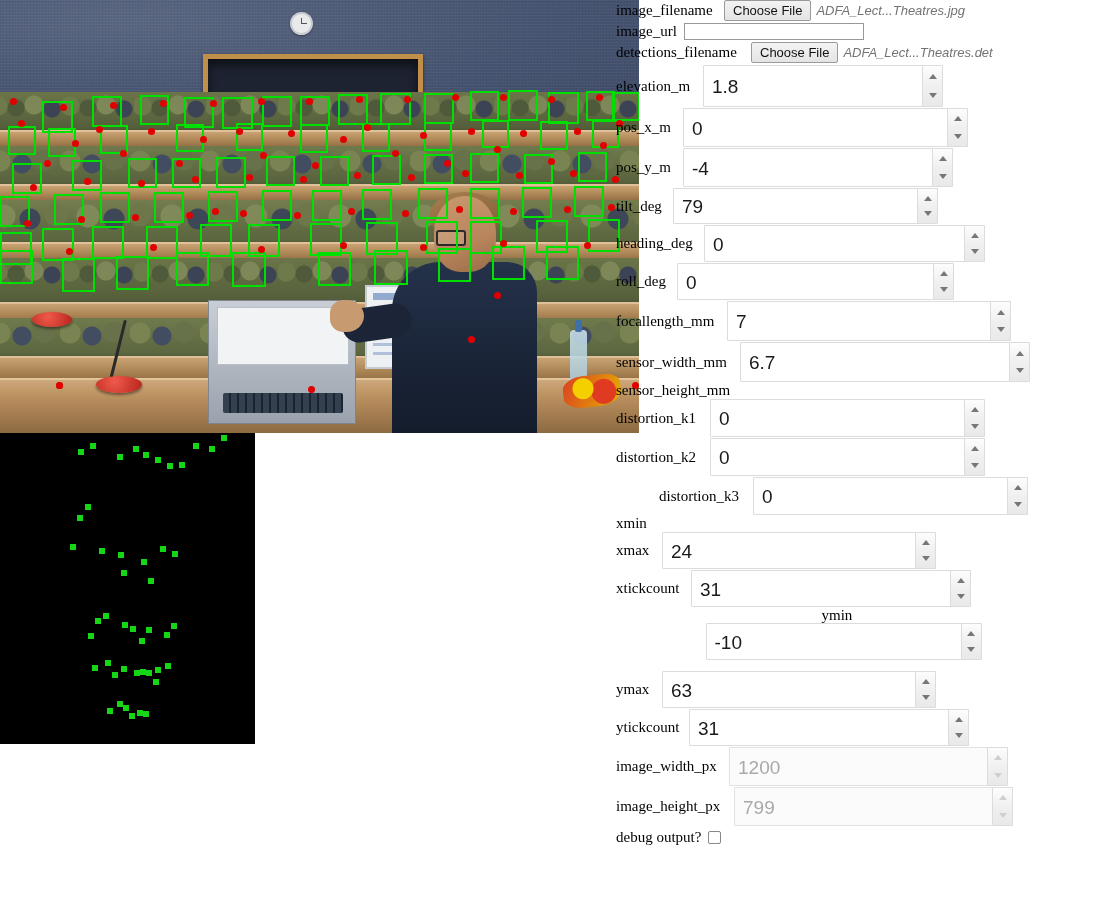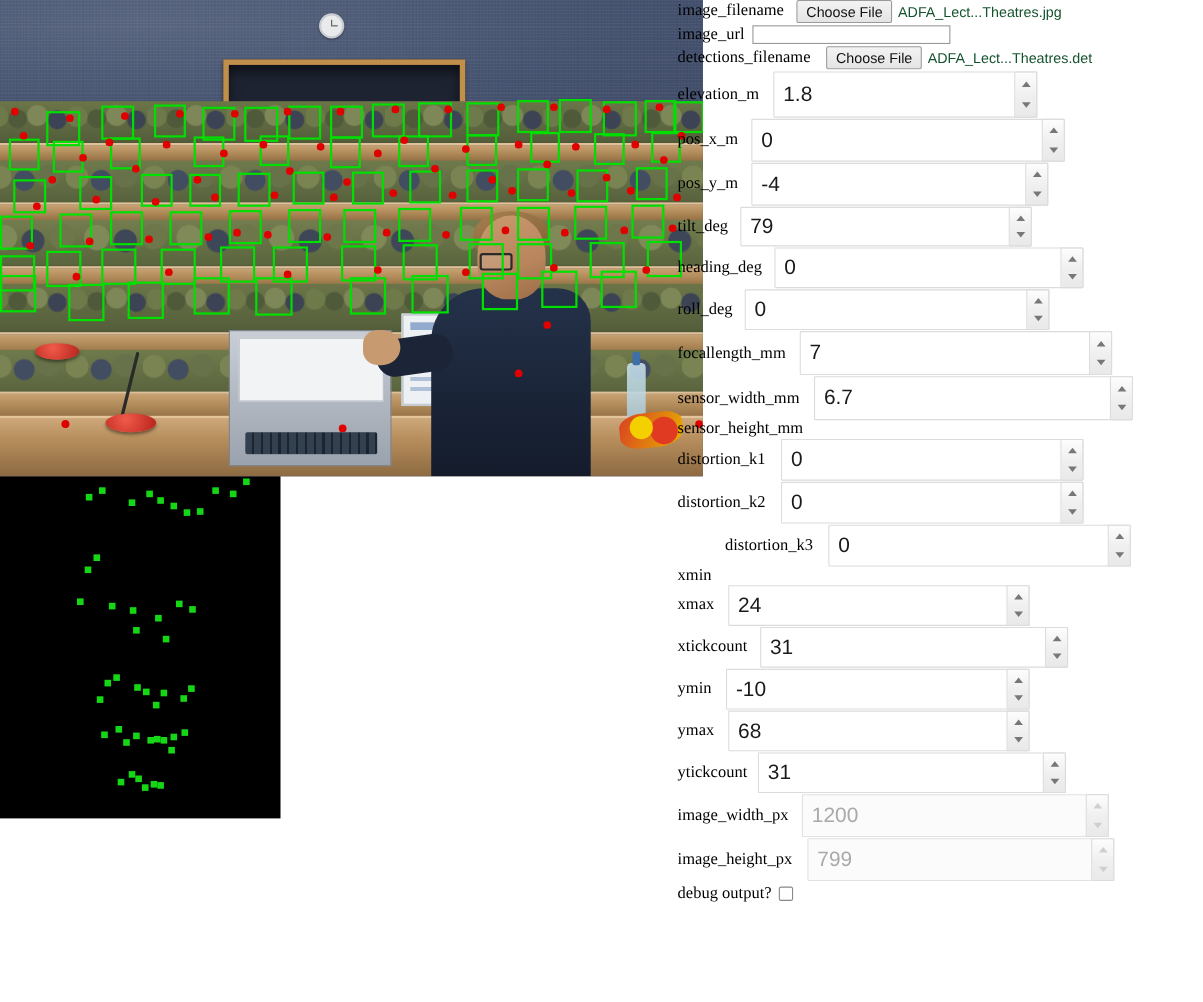--- a/index.html
+++ b/index.html
@@ -242,22 +242,23 @@
     font-family: "Liberation Serif", "DejaVu Serif", serif;
     font-size: 15px;
     color: #000;
     line-height: 1;
     padding-right: 2px;
     flex: 0 0 auto;
   }
   .fname-text {
     font-family: "Liberation Sans", sans-serif;
     font-size: 13px;
-    color: #14532d;
+    color: #737373;
     padding-left: 5px;
+    font-style: italic;
   }
 
   
   .filebtn {
     font-family: "Liberation Sans", sans-serif;
     font-size: 13px;
     background: linear-gradient(180deg,#f3f3f3,#e4e4e4);
     border: 1px solid #9a9a9a;
     border-radius: 2px;
     padding: 2px 8px;
@@ -740,34 +741,34 @@
       <div class="frow" style="margin-bottom: 1px;">
         <span class="flabel" style="min-width: 73px;">xtickcount</span>
         <span class="numwrap" style="width: 280px; height: 37px;">
           <span class="numval">31</span>
           <span class="spin">
             <span class="arr up"></span>
             <span class="arr dn"></span>
           </span>
         </span>
       </div>
-      <div class="frow" style="margin-bottom: 1px;">
+      <div class="frow" style="margin-bottom: 11px; flex-direction: column;">
         <span class="flabel" style="min-width: 42px;">ymin</span>
         <span class="numwrap" style="width: 276px; height: 37px;">
           <span class="numval">-10</span>
           <span class="spin">
             <span class="arr up"></span>
             <span class="arr dn"></span>
           </span>
         </span>
       </div>
       <div class="frow" style="margin-bottom: 1px;">
         <span class="flabel" style="min-width: 44px;">ymax</span>
         <span class="numwrap" style="width: 274px; height: 37px;">
-          <span class="numval">68</span>
+          <span class="numval">63</span>
           <span class="spin">
             <span class="arr up"></span>
             <span class="arr dn"></span>
           </span>
         </span>
       </div>
       <div class="frow" style="margin-bottom: 1px;">
         <span class="flabel" style="min-width: 71px;">ytickcount</span>
         <span class="numwrap" style="width: 280px; height: 37px;">
           <span class="numval">31</span>

